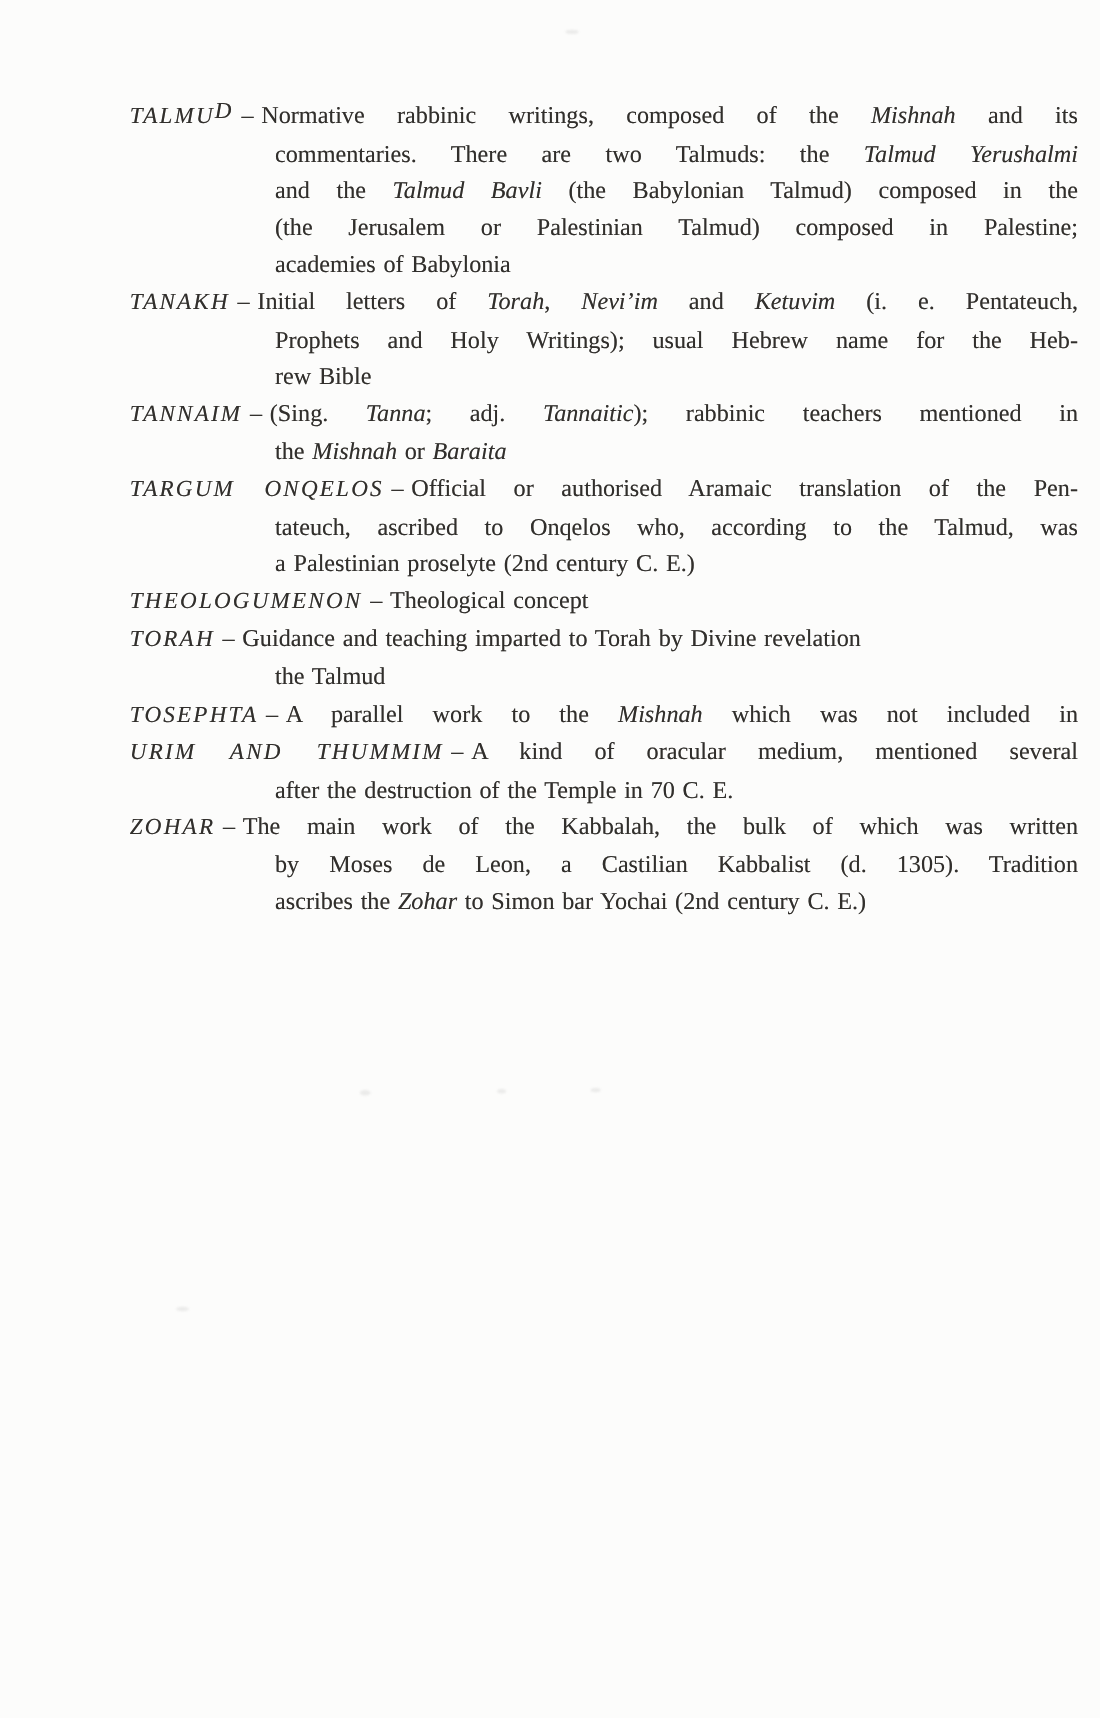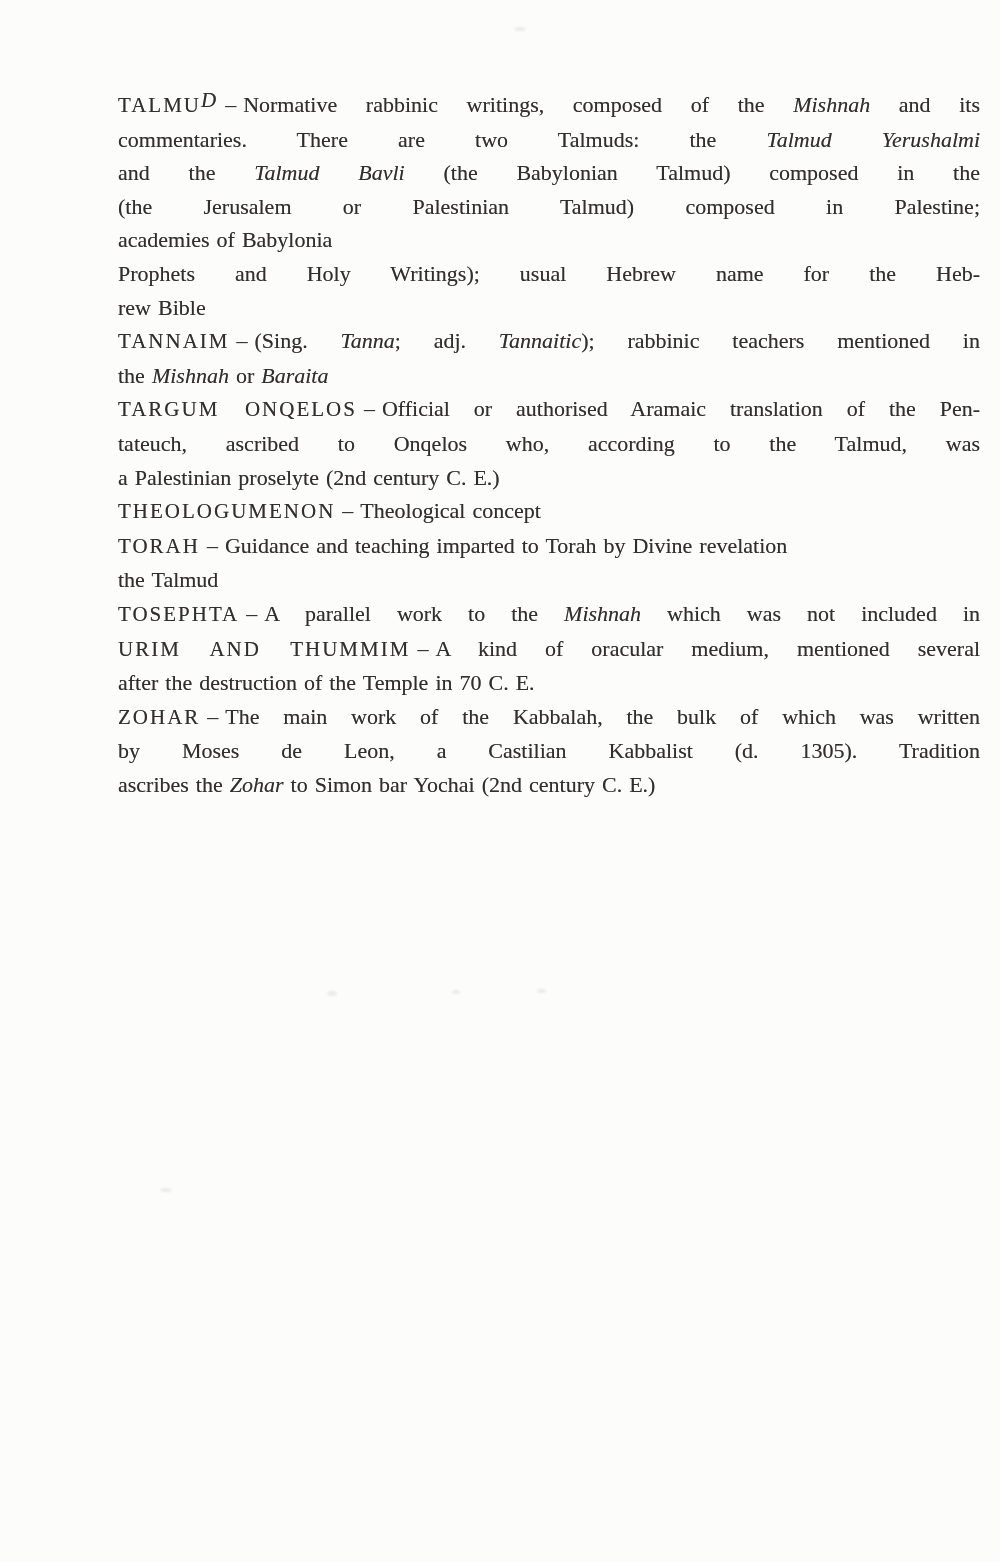--- a/index.html
+++ b/index.html
@@ -19,24 +19,25 @@
     inset: 0;
     padding: 88px 20px 0 118px;
     box-sizing: border-box;
     color: #312f2c;
     font-size: 22px;
     line-height: 33.6px;
     word-spacing: 1.5px;
     text-shadow: 0 0 0.5px rgba(70, 66, 62, 0.55);
   }
   .entry { margin: 0; }
-  .line { text-align: left; }
+  .line { margin-left: 132px; text-align: left; }
   .line.first { margin-left: 0; }
   .line.j { text-align: justify; text-align-last: justify; }
   .seg-term {
+    font-style: italic;
     letter-spacing: 2px;
     font-size: 21px;
   }
   .seg-sup {
     font-style: italic;
     letter-spacing: 2px;
     font-size: 21px;
     position: relative;
     top: -5px;
   }
@@ -56,20 +57,21 @@
 <div class="page">
   <div>
       <div class="entry">
         <div class="line first j"><span class="seg-term">TALMU</span><span class="seg-sup">D</span><span class="seg-dash">–</span><span class="seg-r">Normative rabbinic writings, composed of the </span><span class="seg-i">Mishnah</span><span class="seg-r"> and its</span></div>
         <div class="line j"><span class="seg-r">commentaries. There are two Talmuds: the </span><span class="seg-i">Talmud Yerushalmi</span></div>
         <div class="line j"><span class="seg-r">and the </span><span class="seg-i">Talmud Bavli</span><span class="seg-r"> (the Babylonian Talmud) composed in the</span></div>
         <div class="line j"><span class="seg-r">(the Jerusalem or Palestinian Talmud) composed in Palestine;</span></div>
         <div class="line"><span class="seg-r">academies of Babylonia</span></div>
       </div>
       <div class="entry">
+        <div class="line first j"><span class="seg-term">TANAKH</span><span class="seg-dash">–</span><span class="seg-r">Initial letters of </span><span class="seg-i">Torah</span><span class="seg-r">, </span><span class="seg-i">Nevi’im</span><span class="seg-r"> and </span><span class="seg-i">Ketuvim</span><span class="seg-r"> (i. e. Pentateuch,</span></div>
         <div class="line j"><span class="seg-r">Prophets and Holy Writings); usual Hebrew name for the Heb-</span></div>
         <div class="line"><span class="seg-r">rew Bible</span></div>
       </div>
       <div class="entry">
         <div class="line first j"><span class="seg-term">TANNAIM</span><span class="seg-dash">–</span><span class="seg-r">(Sing. </span><span class="seg-i">Tanna</span><span class="seg-r">; adj. </span><span class="seg-i">Tannaitic</span><span class="seg-r">); rabbinic teachers mentioned in</span></div>
         <div class="line"><span class="seg-r">the </span><span class="seg-i">Mishnah</span><span class="seg-r"> or </span><span class="seg-i">Baraita</span></div>
       </div>
       <div class="entry">
         <div class="line first j"><span class="seg-term">TARGUM ONQELOS</span><span class="seg-dash">–</span><span class="seg-r">Official or authorised Aramaic translation of the Pen-</span></div>
         <div class="line j"><span class="seg-r">tateuch, ascribed to Onqelos who, according to the Talmud, was</span></div>

